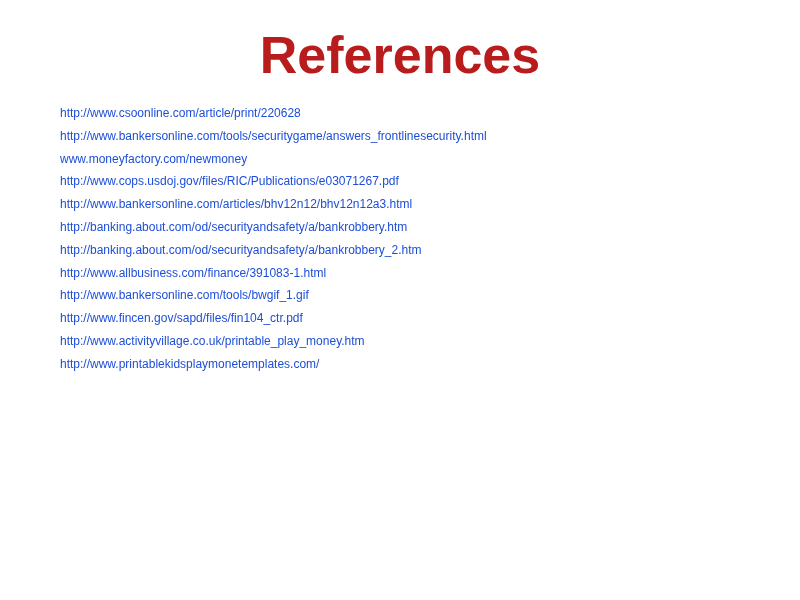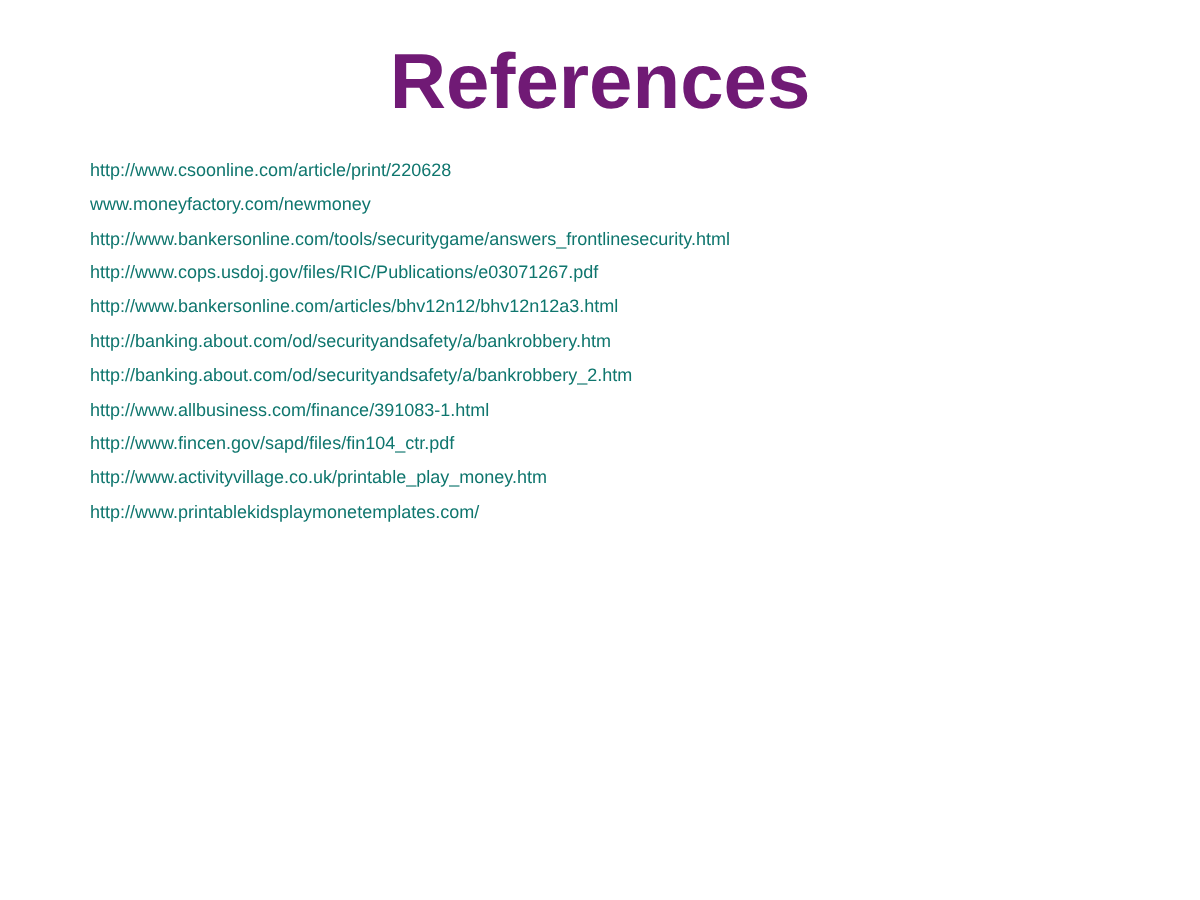--- a/index.html
+++ b/index.html
@@ -21,53 +21,54 @@
       height: 600px;
       padding: 20px 60px 20px 60px;
       display: flex;
       flex-direction: column;
       align-items: flex-start;
     }
 
     .page-title {
       font-size: 52px;
       font-weight: bold;
-      color: #701a75;
+      color: #b91c1c;
       text-align: center;
       width: 100%;
       margin-bottom: 20px;
       margin-top: 5px;
     }
 
     .references-list {
       display: flex;
       flex-direction: column;
       gap: 6px;
       width: 100%;
     }
 
     .reference-item {
       font-size: 12px;
-      color: #0f766e;
+      color: #1d4ed8;
       text-decoration: none;
       line-height: 1.4;
     }
   </style>
 </head>
 <body>
 
 <div class="page-container">
   <h1 class="page-title">References</h1>
 
   <div class="references-list">
   <a class="reference-item" href="#">http://www.csoonline.com/article/print/220628</a>
+      <a class="reference-item" href="#">http://www.bankersonline.com/tools/securitygame/answers_frontlinesecurity.html</a>
       <a class="reference-item" href="#">www.moneyfactory.com/newmoney</a>
-      <a class="reference-item" href="#">http://www.bankersonline.com/tools/securitygame/answers_frontlinesecurity.html</a>
       <a class="reference-item" href="#">http://www.cops.usdoj.gov/files/RIC/Publications/e03071267.pdf</a>
       <a class="reference-item" href="#">http://www.bankersonline.com/articles/bhv12n12/bhv12n12a3.html</a>
       <a class="reference-item" href="#">http://banking.about.com/od/securityandsafety/a/bankrobbery.htm</a>
       <a class="reference-item" href="#">http://banking.about.com/od/securityandsafety/a/bankrobbery_2.htm</a>
       <a class="reference-item" href="#">http://www.allbusiness.com/finance/391083-1.html</a>
+      <a class="reference-item" href="#">http://www.bankersonline.com/tools/bwgif_1.gif</a>
       <a class="reference-item" href="#">http://www.fincen.gov/sapd/files/fin104_ctr.pdf</a>
       <a class="reference-item" href="#">http://www.activityvillage.co.uk/printable_play_money.htm</a>
       <a class="reference-item" href="#">http://www.printablekidsplaymonetemplates.com/</a>
     </div>
 </div>
 
 </body></html>

